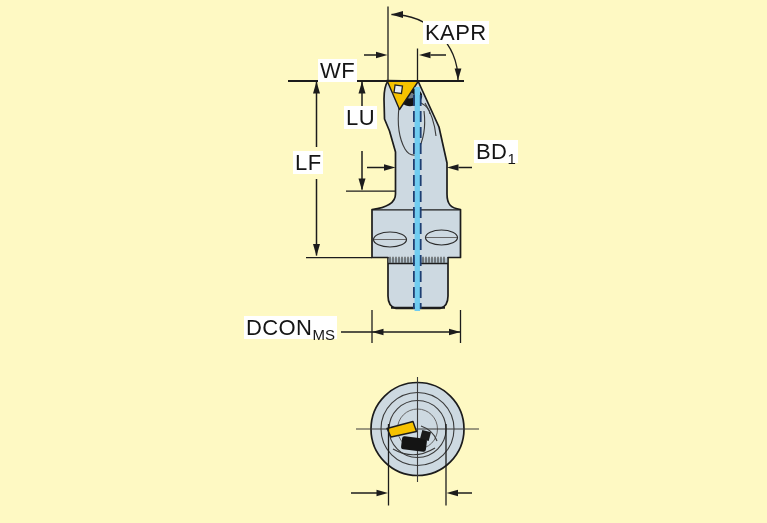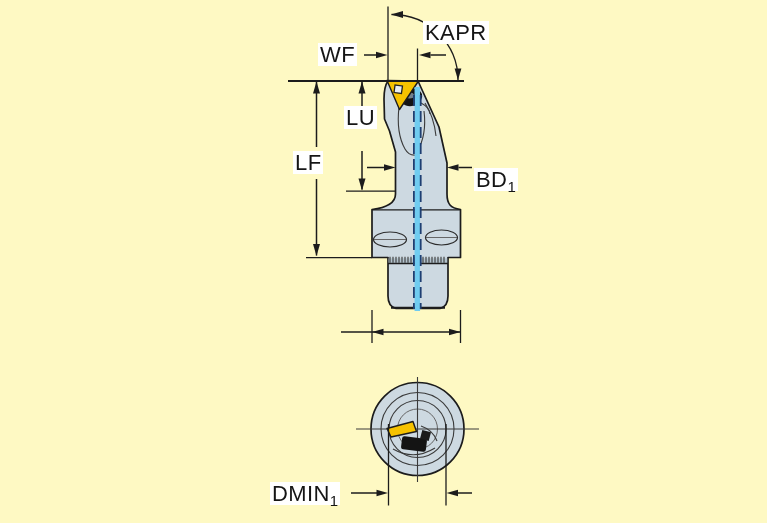--- a/index.html
+++ b/index.html
@@ -158,19 +158,19 @@
         <line class="dim2" x1="446" y1="424" x2="446" y2="505.5"></line>
         <line class="dim" x1="351" y1="493" x2="377" y2="493"></line>
         <polygon class="ah" points="388,493 376.5,489.8 376.5,496.2"></polygon>
         <line class="dim" x1="457.5" y1="493" x2="472" y2="493"></line>
         <polygon class="ah" points="446.5,493 458,489.8 458,496.2"></polygon>
       </g>
     </g>
   </svg>
 
   <div class="lbl" style="left:423px;top:21px"><span>KAPR</span></div>
-  <div class="lbl" style="left:318px;top:43px"><span>WF</span></div>
+  <div class="lbl" style="left:318px;top:59px"><span>WF</span></div>
   <div class="lbl" style="left:293px;top:151px"><span>LF</span></div>
   <div class="lbl" style="left:344px;top:106px"><span>LU</span></div>
-  <div class="lbl" style="left:474px;top:168px"><span>BD</span><span class="sub">1</span></div>
-  <div class="lbl" style="left:270px;top:482px"><span>DMIN</span><span class="sub">1</span></div>
+  <div class="lbl" style="left:474px;top:140px"><span>BD</span><span class="sub">1</span></div>
+  <div class="lbl" style="left:244px;top:316px"><span>DCON</span><span class="sub">MS</span></div>
 
 </div>
 
 </body></html>

